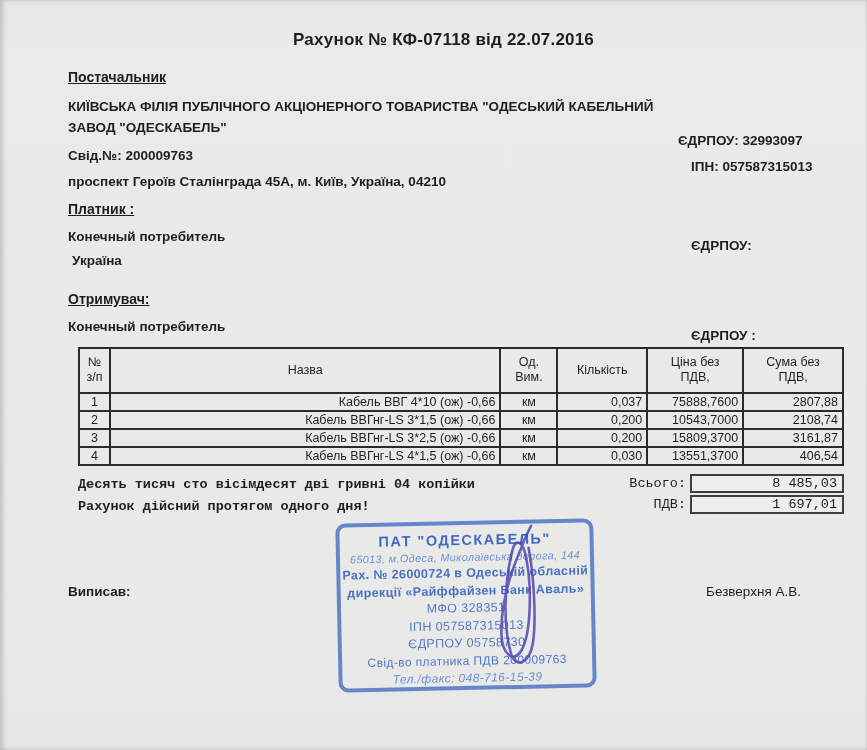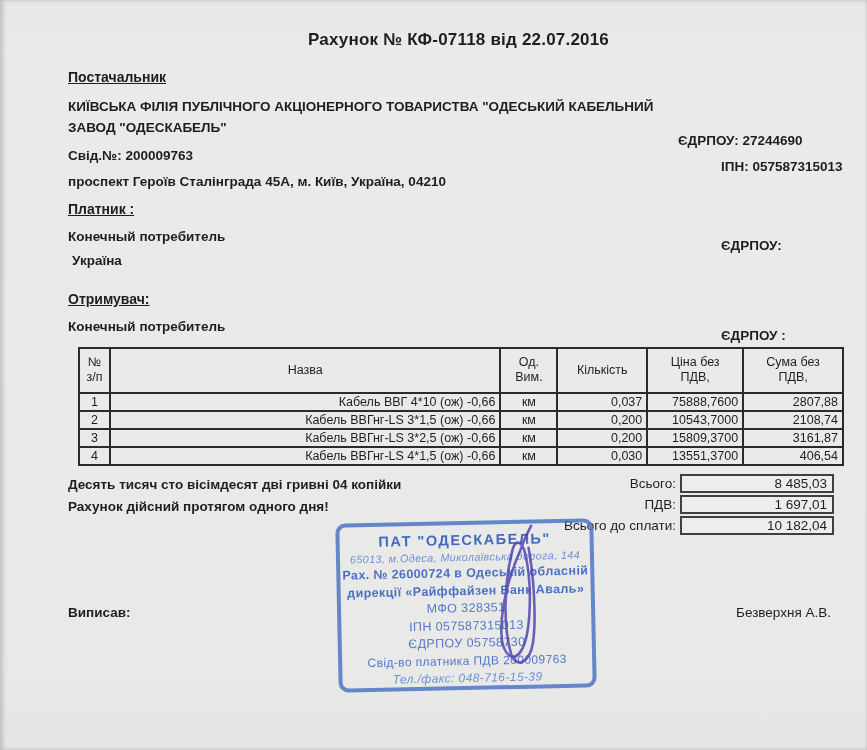--- a/index.html
+++ b/index.html
@@ -9,21 +9,21 @@
     background:#d8d8d6;
   }
   .paper{
     position:relative;
     width:867px; height:750px;
     background:linear-gradient(180deg,#e6e7e5 0%, #eaebe9 6%, #e9eae8 90%, #e5e6e4 100%);
     box-shadow:inset 3px 0 4px rgba(120,125,120,.35), inset -1px 0 2px rgba(120,125,120,.2);
     color:#1e1e1e;
     overflow:hidden;
   }
-  .content{ padding:30px 18px 0 68px; }
+  .content{ padding:30px 48px 0 68px; }
 
   .doc-title{
     text-align:center;
     font-size:17px; font-weight:bold;
     letter-spacing:.2px;
     margin-bottom:18px;
   }
   .section-label{
     display:inline-block;
     font-size:14px; font-weight:bold;
@@ -61,21 +61,21 @@
   }
   table.items td{ height:17px; }
   .c-num{ width:31px; text-align:center; }
   .c-name{ width:392px; text-align:right; }
   .c-unit{ width:57px; text-align:center; }
   .c-qty{ width:90px; text-align:right; }
   .c-price{ width:96px; text-align:right; }
   .c-sum{ width:100px; text-align:right; }
 
   
-  .words-totals{ display:flex; width:766px; }
+  .words-totals{ display:flex; margin-left:10px; width:766px;font-family:Liberation Mono, monospace; }
   .words-col{ flex:1; padding-top:3px; }
   .amount-words{ font-weight:bold; font-size:13.5px; margin-bottom:7px; }
   .validity{ font-weight:bold; font-size:13.5px; }
   .totals-col{ width:300px; }
   .total-row{ display:flex; align-items:center; justify-content:flex-end; margin-bottom:2px; }
   .total-label{ font-size:13.5px; margin-right:4px; white-space:nowrap; }
   .total-box{
     width:154px; height:19px;
     border:2px solid #3f3f3f;
     background:#eceded;
@@ -126,21 +126,21 @@
 
 <div class="paper">
   <div class="content">
 
     <div class="doc-title">Рахунок № КФ-07118 від 22.07.2016</div>
 
     <div>
       <span class="section-label">Постачальник</span>
       <div class="row2col">
         <div class="left supplier-name">КИЇВСЬКА ФІЛІЯ ПУБЛІЧНОГО АКЦІОНЕРНОГО ТОВАРИСТВА "ОДЕСЬКИЙ КАБЕЛЬНИЙ ЗАВОД "ОДЕСКАБЕЛЬ"</div>
-        <div class="right">ЄДРПОУ: 27244690</div>
+        <div class="right">ЄДРПОУ: 32993097</div>
       </div>
       <div class="row2col">
         <div class="left bold-line">Свід.№: 200009763</div>
         <div class="right">ІПН: 057587315013</div>
       </div>
       <div class="bold-line">проспект Героїв Сталінграда 45А, м. Київ, Україна, 04210</div>
     </div>
 
     <div>
       <span class="section-label">Платник :</span>
@@ -223,24 +223,20 @@
         <div class="validity">Рахунок дійсний протягом одного дня!</div>
       </div>
       <div class="totals-col">
         <div class="total-row">
           <div class="total-label">Всього:</div>
           <div class="total-box">8 485,03</div>
         </div>
         <div class="total-row">
           <div class="total-label">ПДВ:</div>
           <div class="total-box">1 697,01</div>
-        </div>
-        <div class="total-row">
-          <div class="total-label">Всього до сплати:</div>
-          <div class="total-box">10 182,04</div>
         </div>
       </div>
     </div>
 
     <div class="footer-row">
       <div class="issued-label">Виписав:</div>
       <div class="issued-by">Безверхня А.В.</div>
     </div>
 
   </div>

